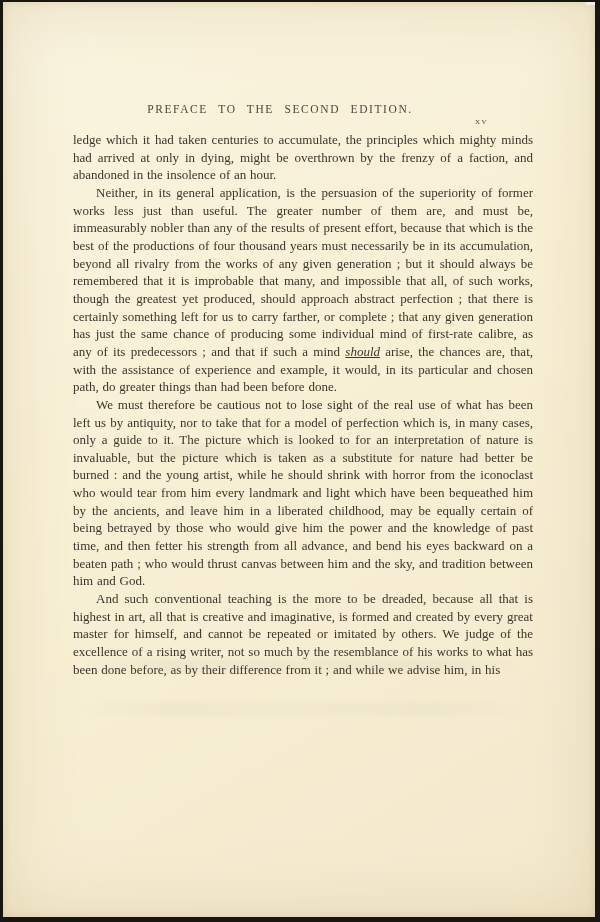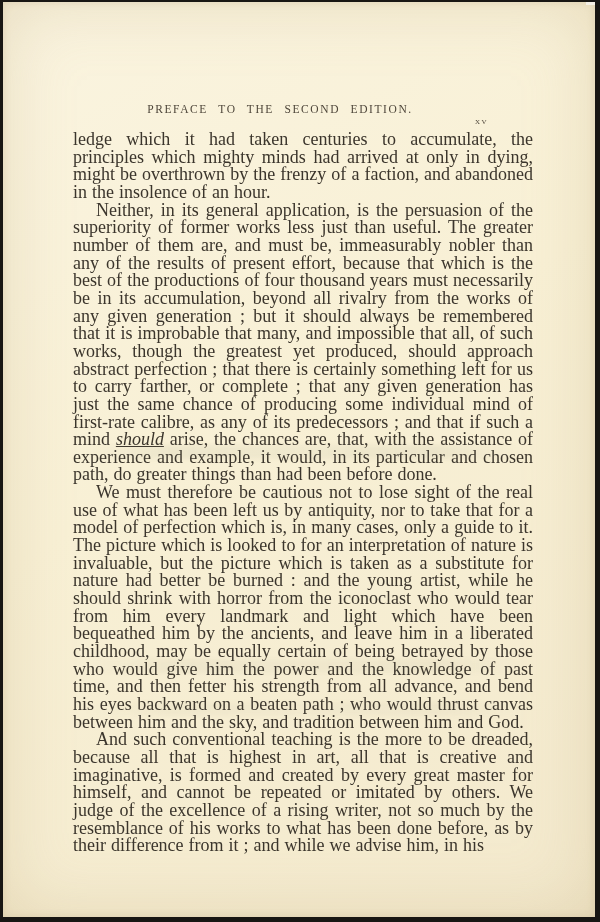--- a/index.html
+++ b/index.html
@@ -59,21 +59,21 @@
     top: 12px;
     font-variant: small-caps;
     letter-spacing: 1.5px;
     font-size: 10px;
   }
   .body-text {
     position: absolute;
     top: 129px;
     left: 70px;
     width: 460px;
-    font-size: 18px;
+    font-size: 13px;
     line-height: 17.65px;
     text-align: justify;
     color: #3b352c;
     word-spacing: 0.5px;
   }
   .body-text p {
     margin: 0;
     padding: 0;
   }
   .body-text p.indent {

